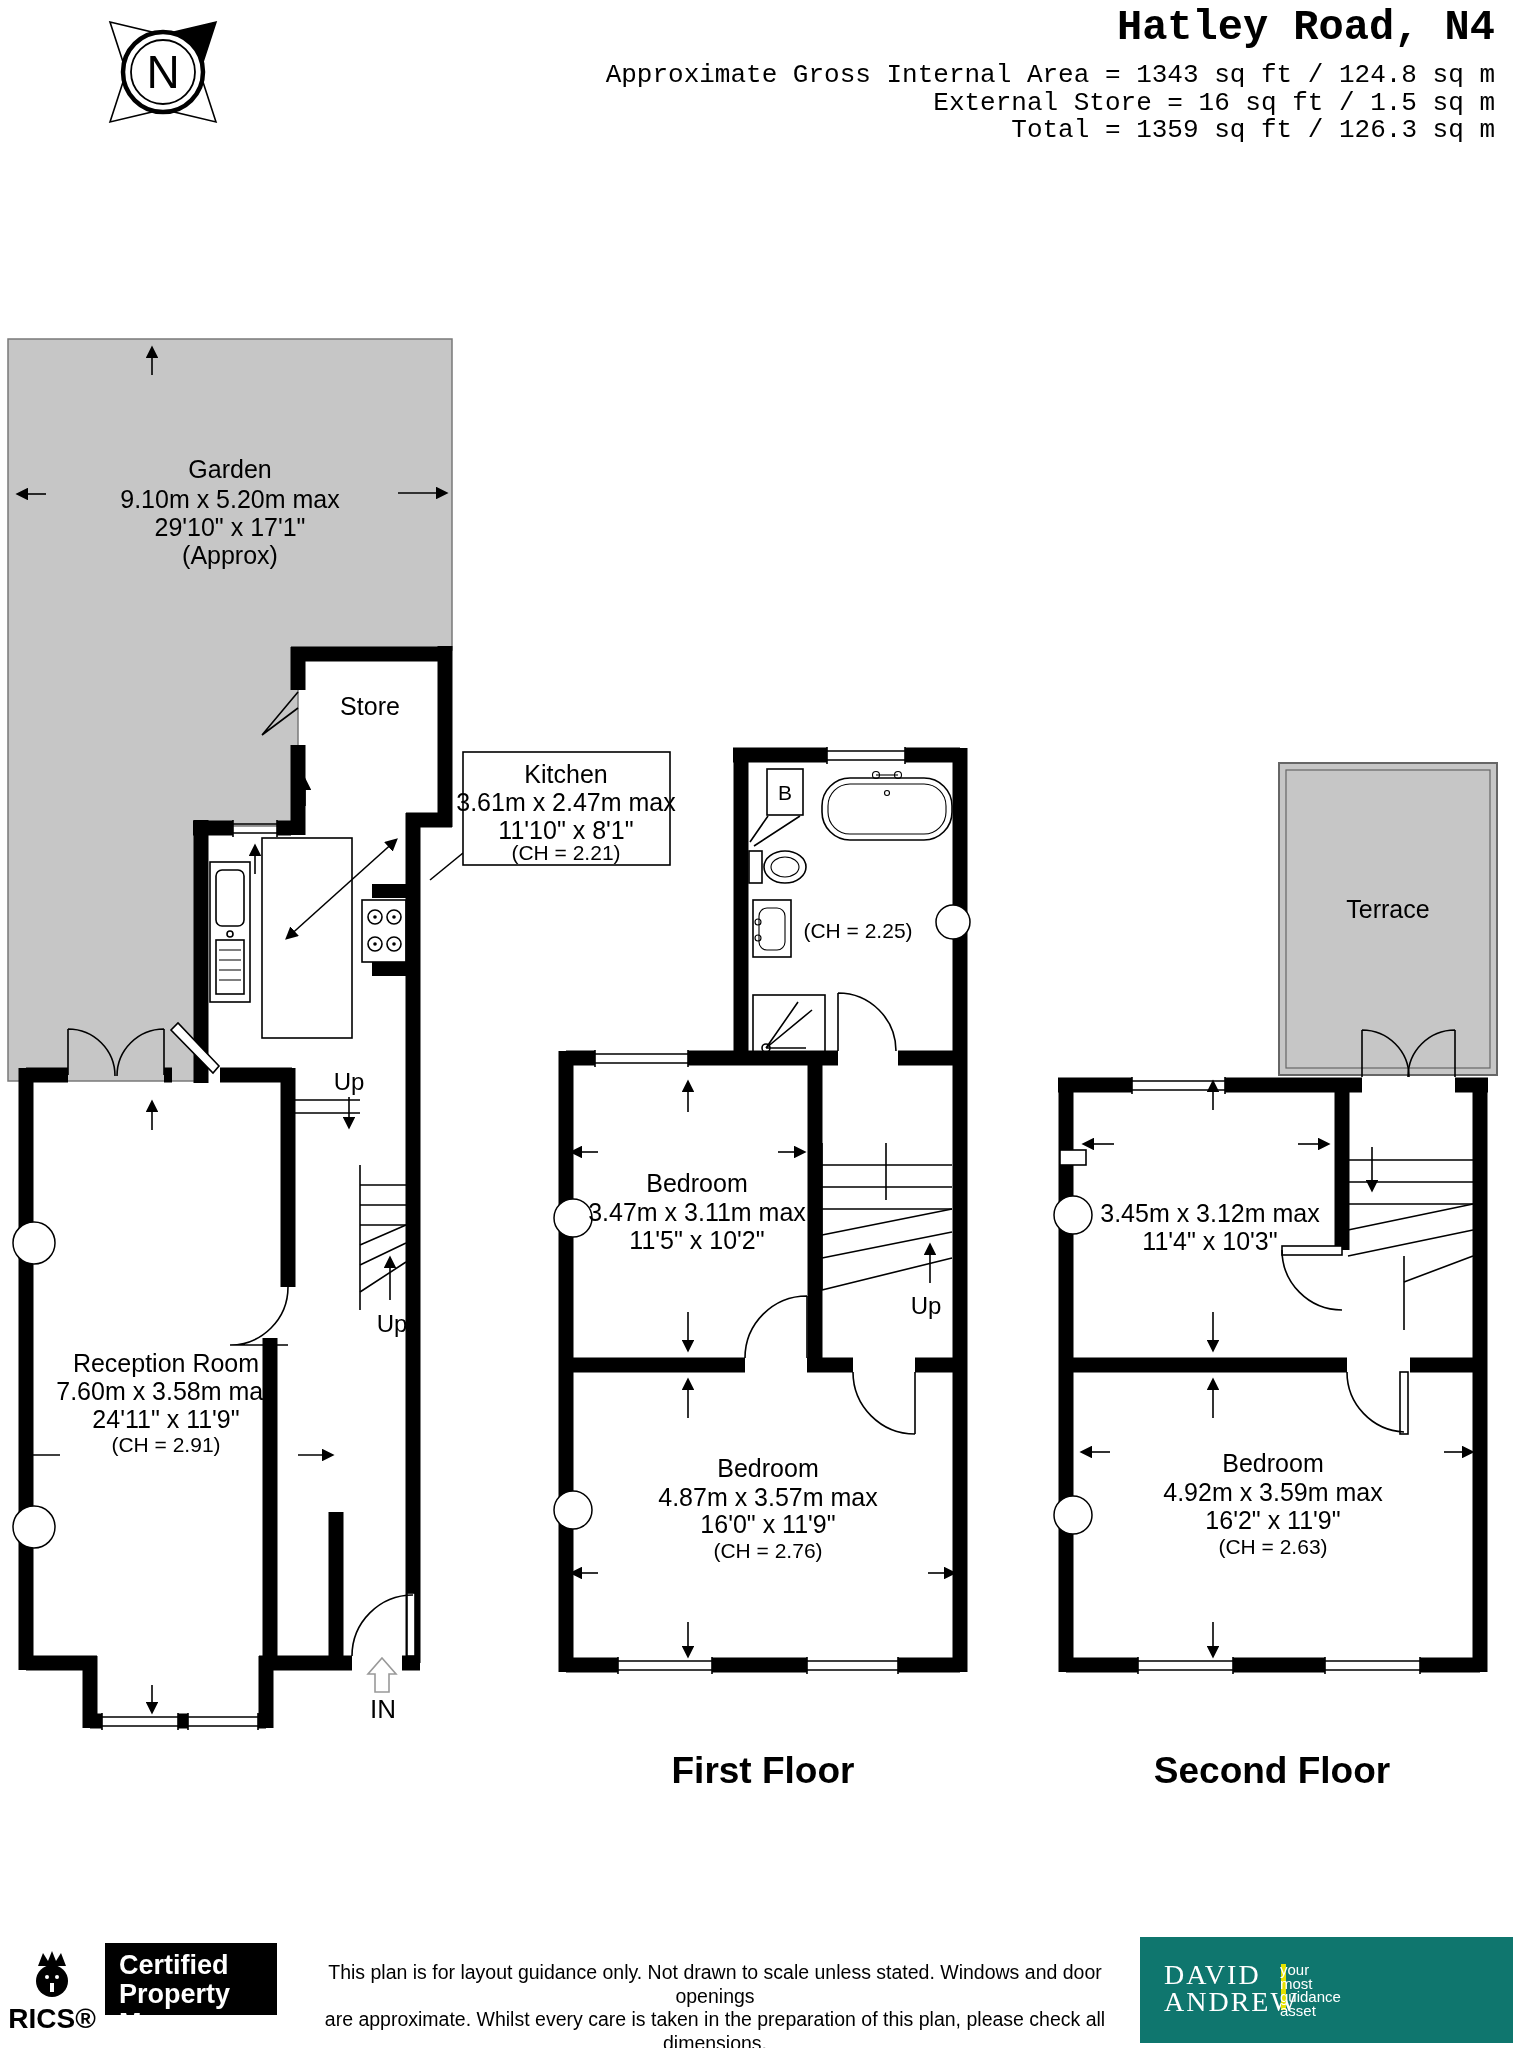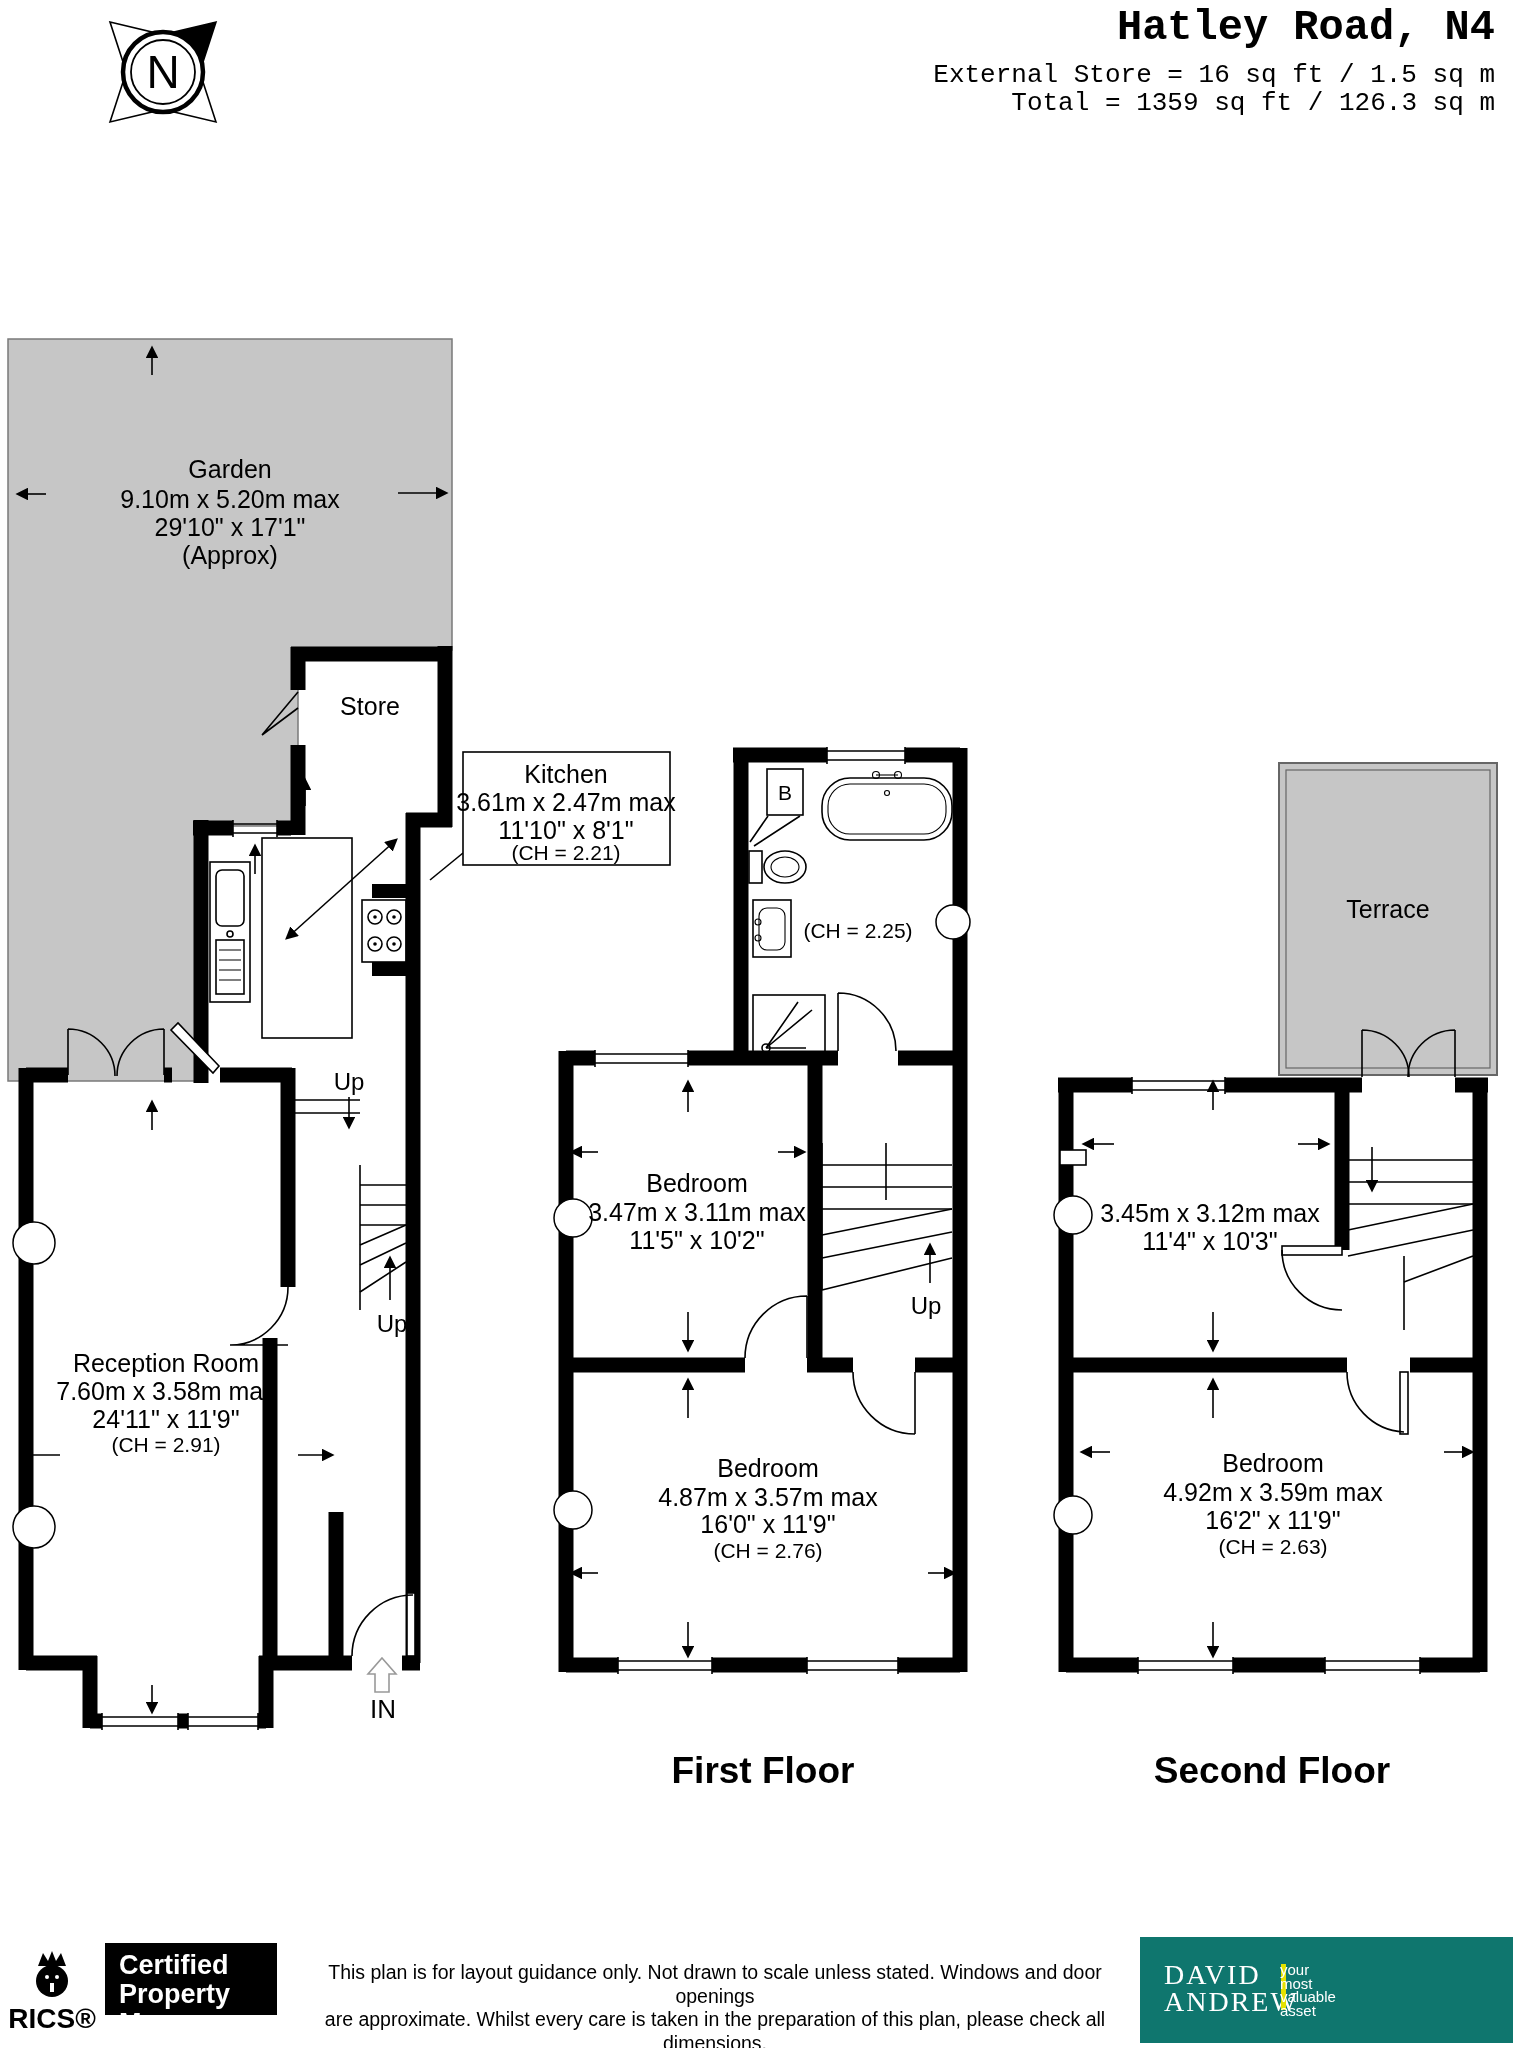--- a/index.html
+++ b/index.html
@@ -43,20 +43,21 @@
       <polygon points="110,122 124,79 156,111" fill="#fff" stroke="#000" stroke-width="1.6"></polygon>
       <polygon points="216,122 202,79 170,111" fill="#fff" stroke="#000" stroke-width="1.6"></polygon>
       <polygon points="216,22 202,65 170,33" fill="#000" stroke="#000" stroke-width="1.6"></polygon>
       <circle cx="163" cy="72" r="40" fill="#fff" stroke="#000" stroke-width="4.5"></circle>
       <circle cx="163" cy="72" r="32" fill="#fff" stroke="#000" stroke-width="1.8"></circle>
       <text x="163" y="88" font-size="46" text-anchor="middle">N</text>
     </g>
   </svg>
   <div class="header">
     <p class="t">Hatley Road, N4</p>
+    <p class="s">Approximate Gross Internal Area =  1343 sq ft / 124.8 sq m</p>
     <p class="s">External Store = 16 sq ft / 1.5 sq m</p>
     <p class="s">Total = 1359 sq ft / 126.3 sq m</p>
   </div>
 
   <svg style="left:0;top:250px" width="690" height="1500" viewBox="0 250 690 1500">
     <defs>
       <marker id="g-ah" viewBox="0 0 10 10" refX="8" refY="5" markerWidth="8" markerHeight="8" orient="auto-start-reverse">
         <path d="M0,0L10,5L0,10z"></path>
       </marker>
     </defs>
@@ -369,18 +370,18 @@
 
   <div class="brandbox">
     <div class="brandname">
       <div>DAVID</div>
       <div>ANDREW</div>
     </div>
     <div class="brandbar"></div>
     <div class="brandtag">
       <div>your</div>
       <div>most</div>
-      <div>valuable</div>
+      <div>guidance</div>
       <div>asset</div>
     </div>
   </div>
 
 </div>
 
 </body></html>

